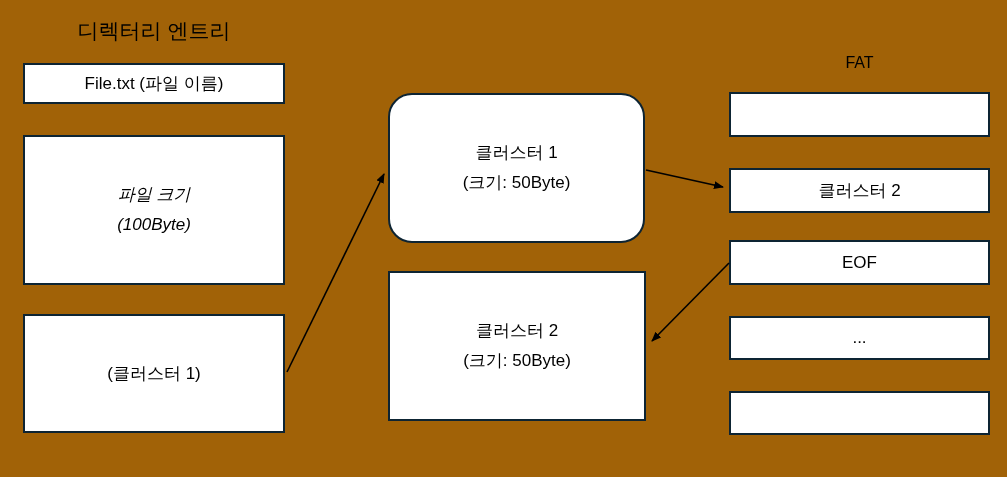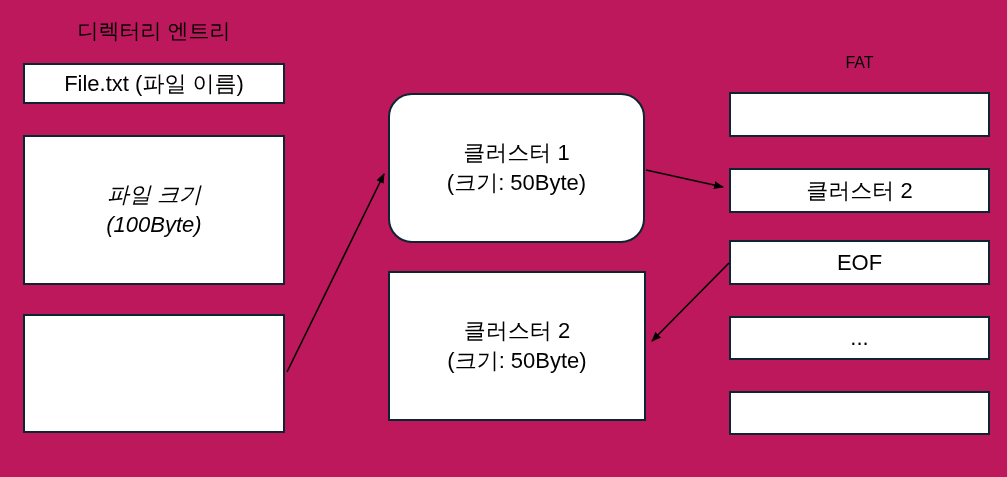--- a/index.html
+++ b/index.html
@@ -4,21 +4,21 @@
 <style>
   html, body {
     margin: 0;
     padding: 0;
     background: #ffffff;
   }
   #canvas {
     position: relative;
     width: 1007px;
     height: 477px;
-    background: #be185d;
+    background: #a16207;
     font-family: "Liberation Sans", sans-serif;
     color: #000000;
     overflow: hidden;
   }
   .col-title {
     position: absolute;
     text-align: center;
     font-size: 21px;
     line-height: 26px;
     color: #000000;
@@ -27,21 +27,21 @@
   .box {
     position: absolute;
     box-sizing: border-box;
     border: 2px solid #0d2433;
     background: #ffffff;
     display: flex;
     flex-direction: column;
     align-items: center;
     justify-content: center;
     text-align: center;
-    font-size: 22px;
+    font-size: 17px;
     line-height: 30px;
     color: #000000;
   }
   .box .line { white-space: nowrap; }
 
   
   #dir-title      { left: 23px;  top: 18px;  width: 262px; }
   #box-filename   { left: 23px;  top: 63px;  width: 262px; height: 41px; }
   #box-filesize   { left: 23px;  top: 135px; width: 262px; height: 150px; font-style: italic; }
   #box-startaddr  { left: 23px;  top: 314px; width: 262px; height: 119px; }
@@ -76,20 +76,21 @@
   <div class="box" id="box-filename">
     <div class="line">File.txt (파일 이름)</div>
   </div>
 
   <div class="box" id="box-filesize">
     <div class="line">파일 크기</div>
     <div class="line">(100Byte)</div>
   </div>
 
   <div class="box" id="box-startaddr">
+    <div class="line">(클러스터 1)</div>
   </div>
 
   <div class="box" id="box-cluster1">
     <div class="line">클러스터 1</div>
     <div class="line">(크기: 50Byte)</div>
   </div>
 
   <div class="box" id="box-cluster2">
     <div class="line">클러스터 2</div>
     <div class="line">(크기: 50Byte)</div>

